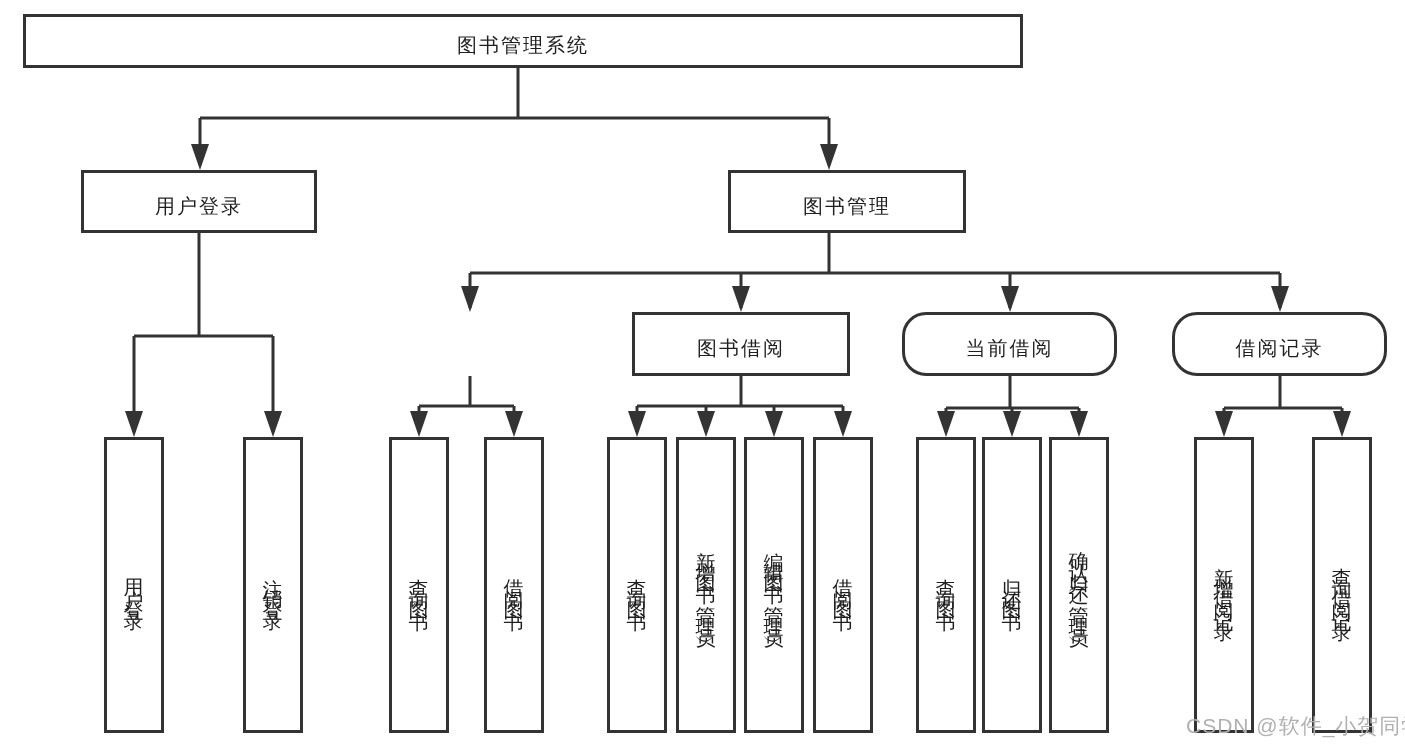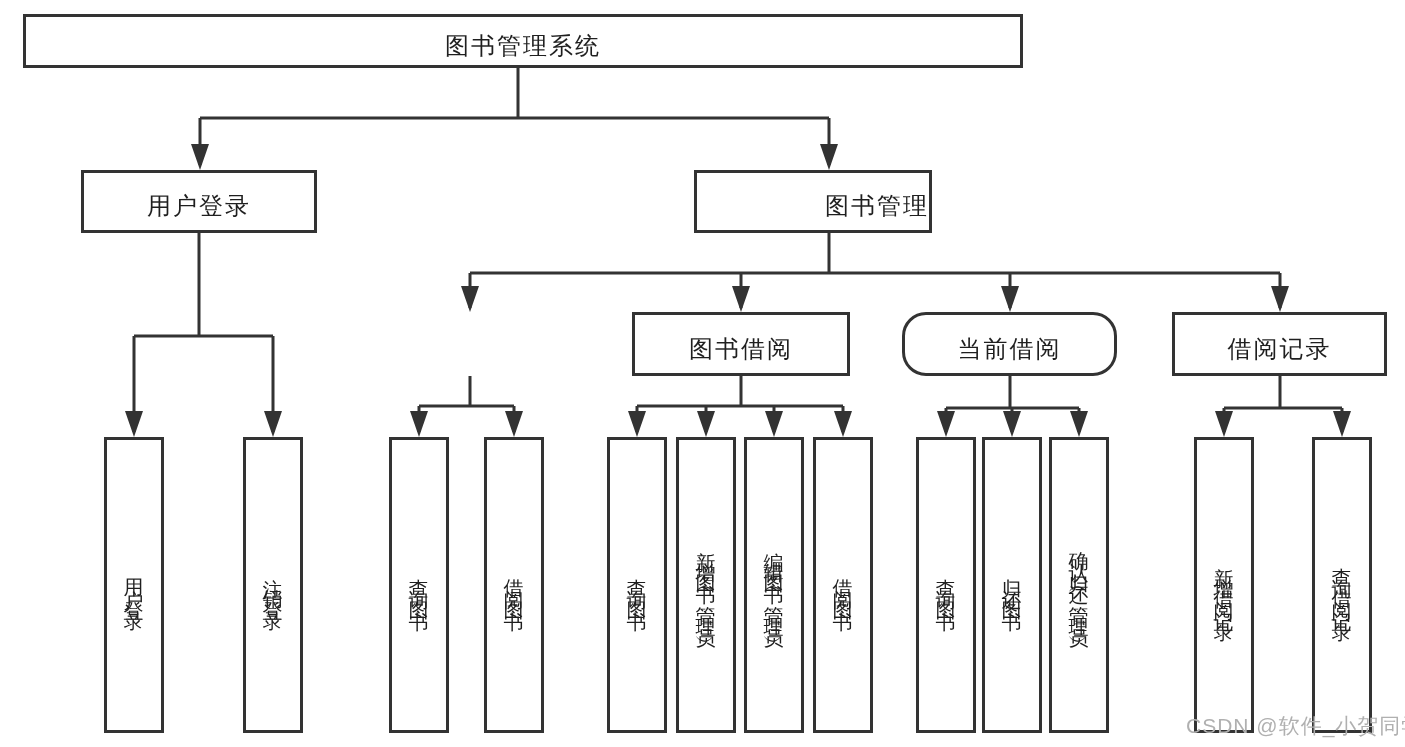--- a/index.html
+++ b/index.html
@@ -22,21 +22,21 @@
   .node{
     position:absolute;
     box-sizing:border-box;
     border:3px solid var(--line);
     background:var(--bg);
     display:flex;align-items:center;justify-content:center;
     color:var(--text);
     z-index:1;
   }
   .node.h span{
-    font-size:24px;
+    font-size:20px;
     letter-spacing:2px;
     white-space:nowrap;
     margin-top:9px;
   }
   .node.v span{
     writing-mode:vertical-lr;
     text-orientation:mixed;
     font-size:20px;
     letter-spacing:11px;
     line-height:1;
@@ -92,31 +92,31 @@
     <path class="head" d="M1333 411 L1351 411 L1342 437 Z"></path>
   </svg>
 
   <div class="node h" style="left:23px;top:14px;width:1000px;height:54px;">
     <span>图书管理系统</span>
   </div>
 
   <div class="node h" style="left:81px;top:170px;width:236px;height:63px;">
     <span>用户登录</span>
   </div>
-  <div class="node h" style="left:694px;top:170px;width:238px;height:63px;justify-content:flex-end;">
+  <div class="node h" style="left:728px;top:170px;width:238px;height:63px;">
     <span>图书管理</span>
   </div>
 
   <div class="node h" style="left:632px;top:312px;width:218px;height:64px;text-align:center;">
     <span>图书借阅</span>
   </div>
   <div class="node h" style="left:902px;top:312px;width:215px;height:64px;border-radius:24px;">
     <span>当前借阅</span>
   </div>
-  <div class="node h" style="left:1172px;top:312px;width:215px;height:64px;">
+  <div class="node h" style="left:1172px;top:312px;width:215px;height:64px;border-radius:25px;">
     <span>借阅记录</span>
   </div>
 
   <div class="node v" style="left:104px;top:437px;width:60px;height:296px;">
     <span>用户登录</span>
   </div>
   <div class="node v" style="left:243px;top:437px;width:60px;height:296px;">
     <span>注销登录</span>
   </div>
 

